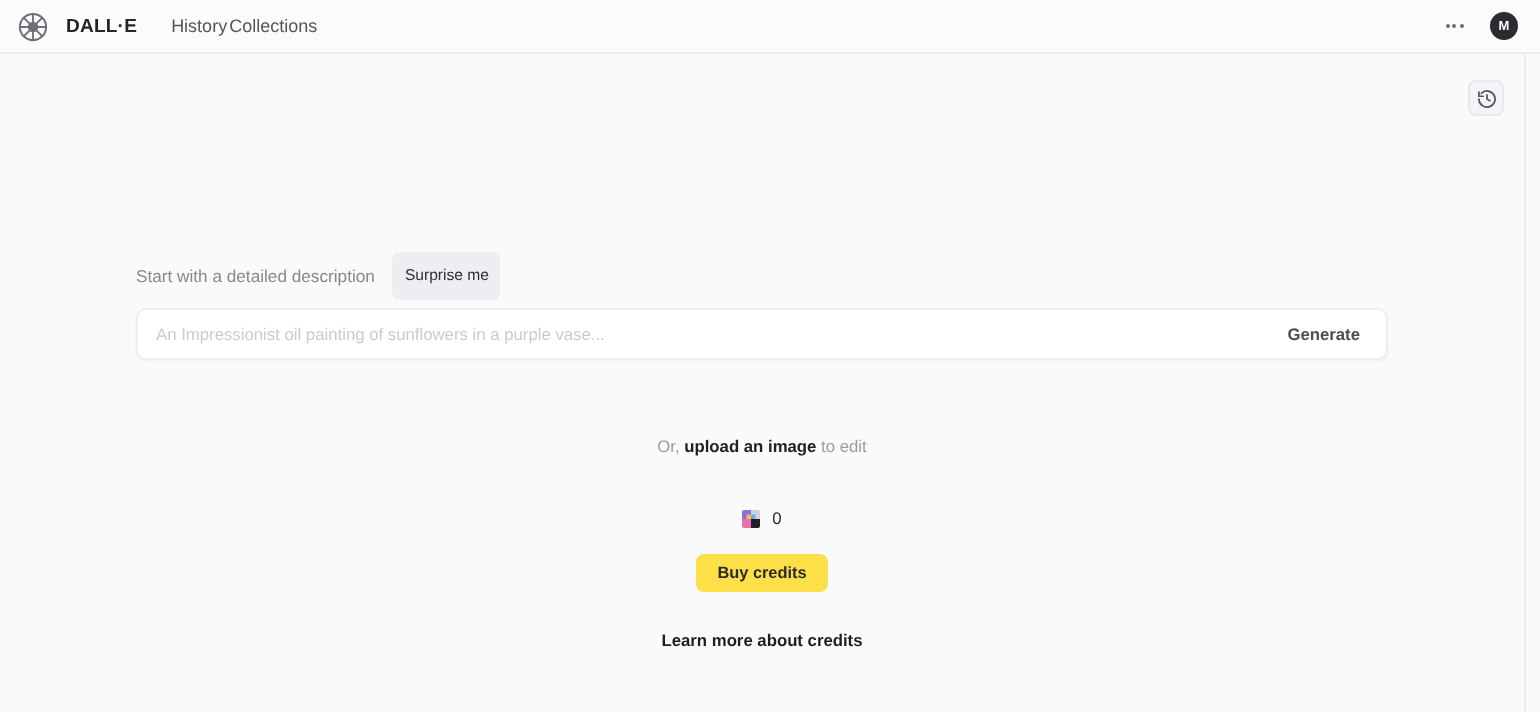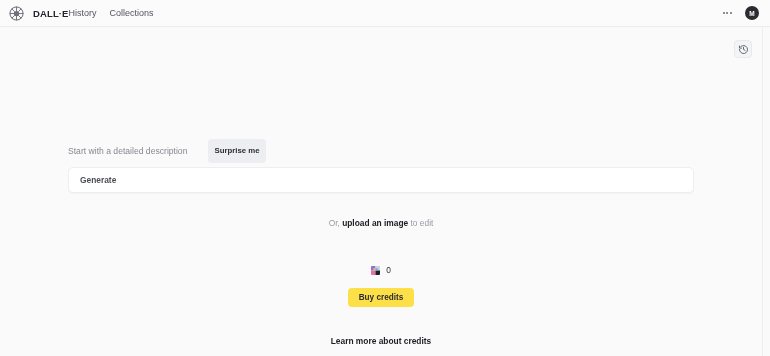--- a/index.html
+++ b/index.html
@@ -55,21 +55,22 @@
     font-size: 9.5px;
     font-weight: 700;
     letter-spacing: 0.12px;
     color: #24252a;
     white-space: nowrap;
   }
 
   .nav {
     display: flex;
     align-items: center;
-    gap: 13px;
+    gap: 1px;
+    margin-left: 17px;
   }
 
   .nav-item {
     font-size: 9px;
     color: #53555d;
     white-space: nowrap;
     cursor: pointer;
   }
 
   .header-spacer { flex: 1 1 auto; }
@@ -155,35 +156,34 @@
   .composer {
     position: absolute;
     left: 68px;
     right: 68px;
     top: 104px;
   }
 
   .prompt-label-row {
     display: flex;
     align-items: center;
-    gap: 21px;
+    gap: 9px;
     margin-bottom: 9px;
     height: 14px;
-    margin-top: 13px;
   }
 
   .prompt-label {
     font-size: 8.6px;
     color: #86888f;
     white-space: nowrap;
   }
 
   .surprise-pill {
     font-size: 7.8px;
-    font-weight: 700;
+    font-weight: 400;
     color: #2d2e33;
     background: #eceef1;
     border: none;
     border-radius: 4px;
     padding: 8px 6px;
     line-height: 1;
     cursor: pointer;
     white-space: nowrap;
     font-family: inherit;
   }
@@ -233,21 +233,21 @@
     top: 191px;
     display: flex;
     flex-direction: column;
     align-items: center;
   }
 
   .upload-line {
     font-size: 8.4px;
     color: #9a9ca3;
     white-space: nowrap;
-    margin-bottom: 36px;
+    margin-bottom: 25px;
   }
   .upload-line .upload-link {
     color: #202128;
     font-weight: 700;
     cursor: pointer;
   }
 
   .credits-row {
     display: flex;
     align-items: center;
@@ -278,21 +278,21 @@
     border: none;
     border-radius: 4px;
     padding: 5.5px 11px;
     line-height: 1;
     cursor: pointer;
     font-family: inherit;
     white-space: nowrap;
   }
 
   .learn-link {
-    margin-top: 29px;
+    margin-top: 19px;
     font-size: 8.4px;
     font-weight: 700;
     color: #1e1f25;
     cursor: pointer;
     white-space: nowrap;
   }
 </style>
 </head>
 <body>
 
@@ -349,20 +349,21 @@
       </div>
 
       <div class="composer">
 
         <div class="prompt-label-row">
           <span class="prompt-label">Start with a detailed description</span>
           <button class="surprise-pill">Surprise me</button>
         </div>
 
         <div class="input-shell">
+          <input class="prompt-input" type="text" autocomplete="off" placeholder="An Impressionist oil painting of sunflowers in a purple vase..." style="">
           <button class="generate-btn">Generate</button>
         </div>
 
       </div>
 
       <div class="below-stack">
 
         <div class="upload-line"><span>Or, </span><span class="upload-link">upload an image</span><span> to edit</span></div>
 
         <div class="credits-row">

